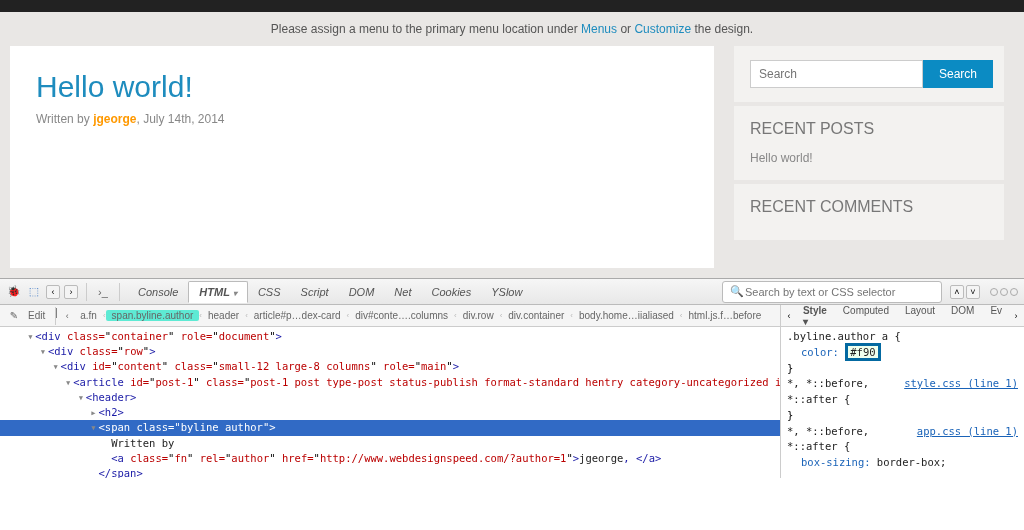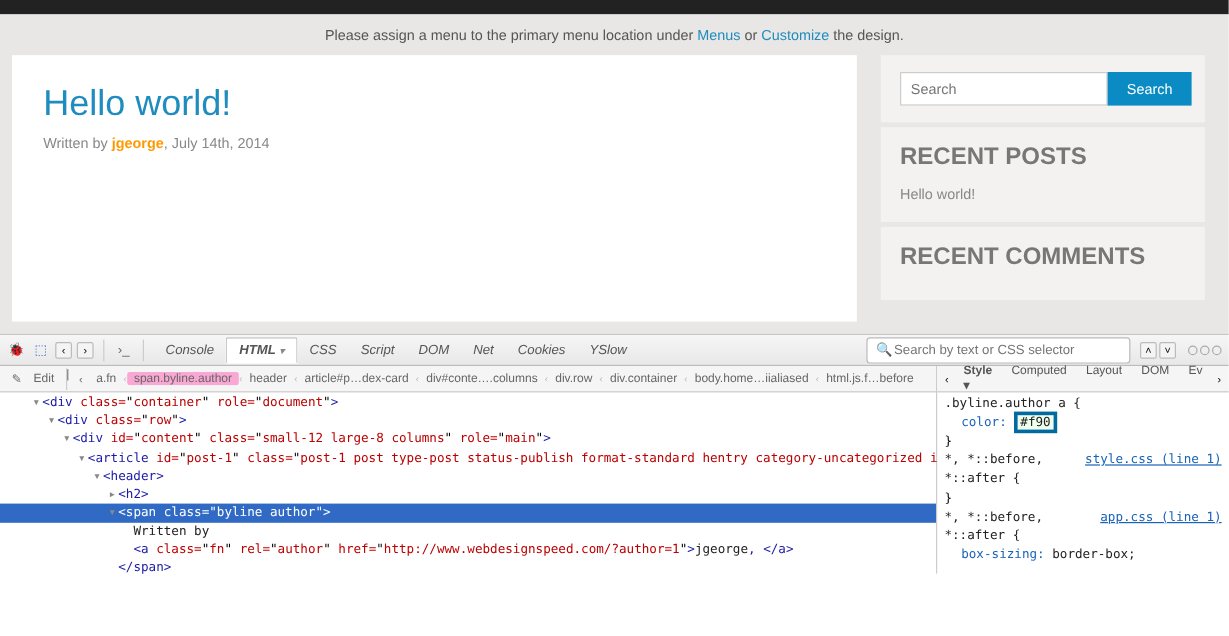--- a/index.html
+++ b/index.html
@@ -14,39 +14,39 @@
 .main-col { background: #fff; flex: 1; padding: 24px 26px; }
 .post-title { color: #1e8cbe; font-size: 30px; font-weight: 400; margin-bottom: 8px; }
 .byline { font-size: 12px; color: #888; margin-bottom: 18px; }
 .byline .author { color: #f90; font-weight: 700; }
 .post-body { font-size: 13px; font-style: italic; color: #333; }
 .sidebar { width: 270px; display: flex; flex-direction: column; gap: 4px; }
 .widget { background: #f3f2f0; padding: 14px 16px; }
 .search-row { display: flex; gap: 0; }
 .search-input { flex: 1; border: 1px solid #ccc; padding: 6px 8px; font-size: 12px; }
 .search-btn { background: #0b8bc3; color: #fff; border: none; padding: 6px 16px; font-size: 12px; cursor: pointer; }
-.widget-title { font-size: 20px; color: #777; font-weight: 700; margin-bottom: 10px; }
+.widget-title { font-size: 16px; color: #777; font-weight: 400; margin-bottom: 10px; }
 .widget-link { font-size: 12px; color: #888; }
 
 .devtools { height: 200px; border-top: 1px solid #aaa; display: flex; flex-direction: column; font-family: "Segoe UI", Arial, sans-serif; font-size: 11px; }
 .dt-toolbar { height: 26px; background: linear-gradient(#f6f6f6,#e8e8e8); border-bottom: 1px solid #bbb; display: flex; align-items: center; padding: 0 6px; gap: 4px; }
 .dt-icon { width: 16px; height: 16px; display: inline-flex; align-items: center; justify-content: center; color: #666; }
 .dt-sep { width: 1px; height: 18px; background: #ccc; margin: 0 4px; }
 .dt-tab { padding: 4px 10px; color: #555; cursor: pointer; border-radius: 2px 2px 0 0; font-style: italic; }
 .dt-tab.active { background: #fff; border: 1px solid #bbb; border-bottom: 1px solid #fff; font-weight: bold; }
 .dt-tab .caret { font-size: 8px; margin-left: 3px; color: #888; }
 .dt-search { margin-left: auto; display: flex; align-items: center; border: 1px solid #bbb; border-radius: 3px; background: #fff; padding: 2px 6px; width: 220px; }
 .dt-search input { border: none; outline: none; flex: 1; font-size: 11px; }
 .dt-chevpair { display: flex; gap: 2px; margin-left: 4px; }
 .dt-chevpair span { border: 1px solid #bbb; border-radius: 2px; width: 14px; height: 14px; display: flex; align-items: center; justify-content: center; font-size: 9px; background: #f4f4f4; }
 .dt-dots { margin-left: 6px; color: #999; display: flex; gap: 2px; }
 .dt-circle { width: 8px; height: 8px; border: 1px solid #aaa; border-radius: 50%; }
 .dt-crumbs { height: 22px; background: #f5f5f5; border-bottom: 1px solid #ccc; display: flex; align-items: center; padding: 0 6px; font-size: 10px; color: #666; overflow: hidden; }
 .crumb { padding: 0 6px; white-space: nowrap; }
-.crumb.sel { background: #f9a8d4; border-radius: 2px; }
+.crumb.sel { background: #5eead4; border-radius: 2px; }
 .crumb-sep { color: #bbb; font-size: 8px; }
 .right-tabs { height: 22px; background: #f5f5f5; border-bottom: 1px solid #ccc; display: flex; align-items: center; padding: 0 4px; font-size: 10px; gap: 2px; }
 .right-tabs .rtab { padding: 3px 8px; color: #555; }
 .right-tabs .rtab.active { font-weight: bold; }
 .dt-body { flex: 1; display: flex; min-height: 0; }
 .dt-html { flex: 1; overflow: auto; font-family: Menlo, Consolas, monospace; font-size: 10.5px; line-height: 1.45; padding: 2px 0; }
 .line { white-space: pre; }
 .tag { color: #1a1aa6; }
 .attr { color: #b00; }
 .val { color: #b00; }

